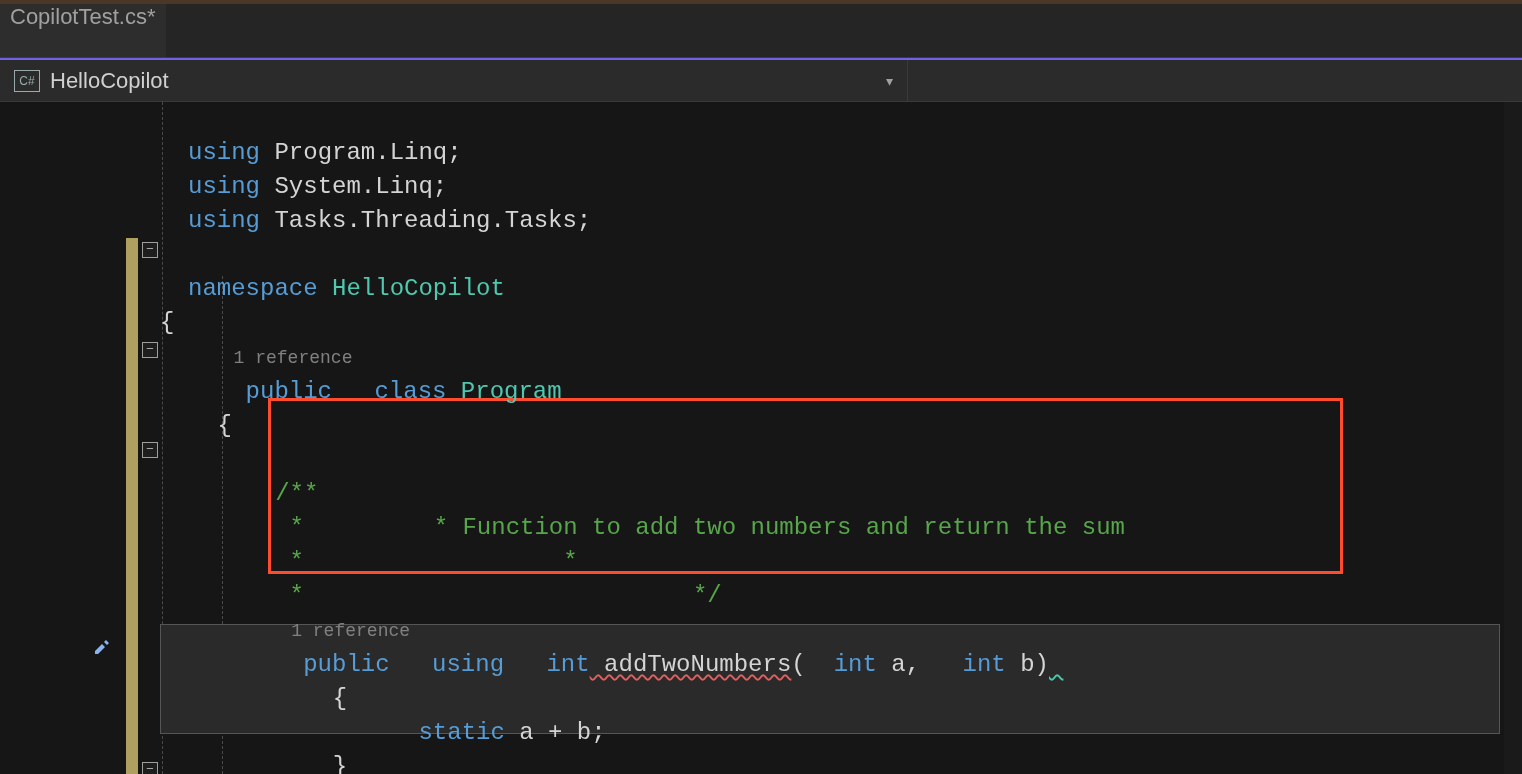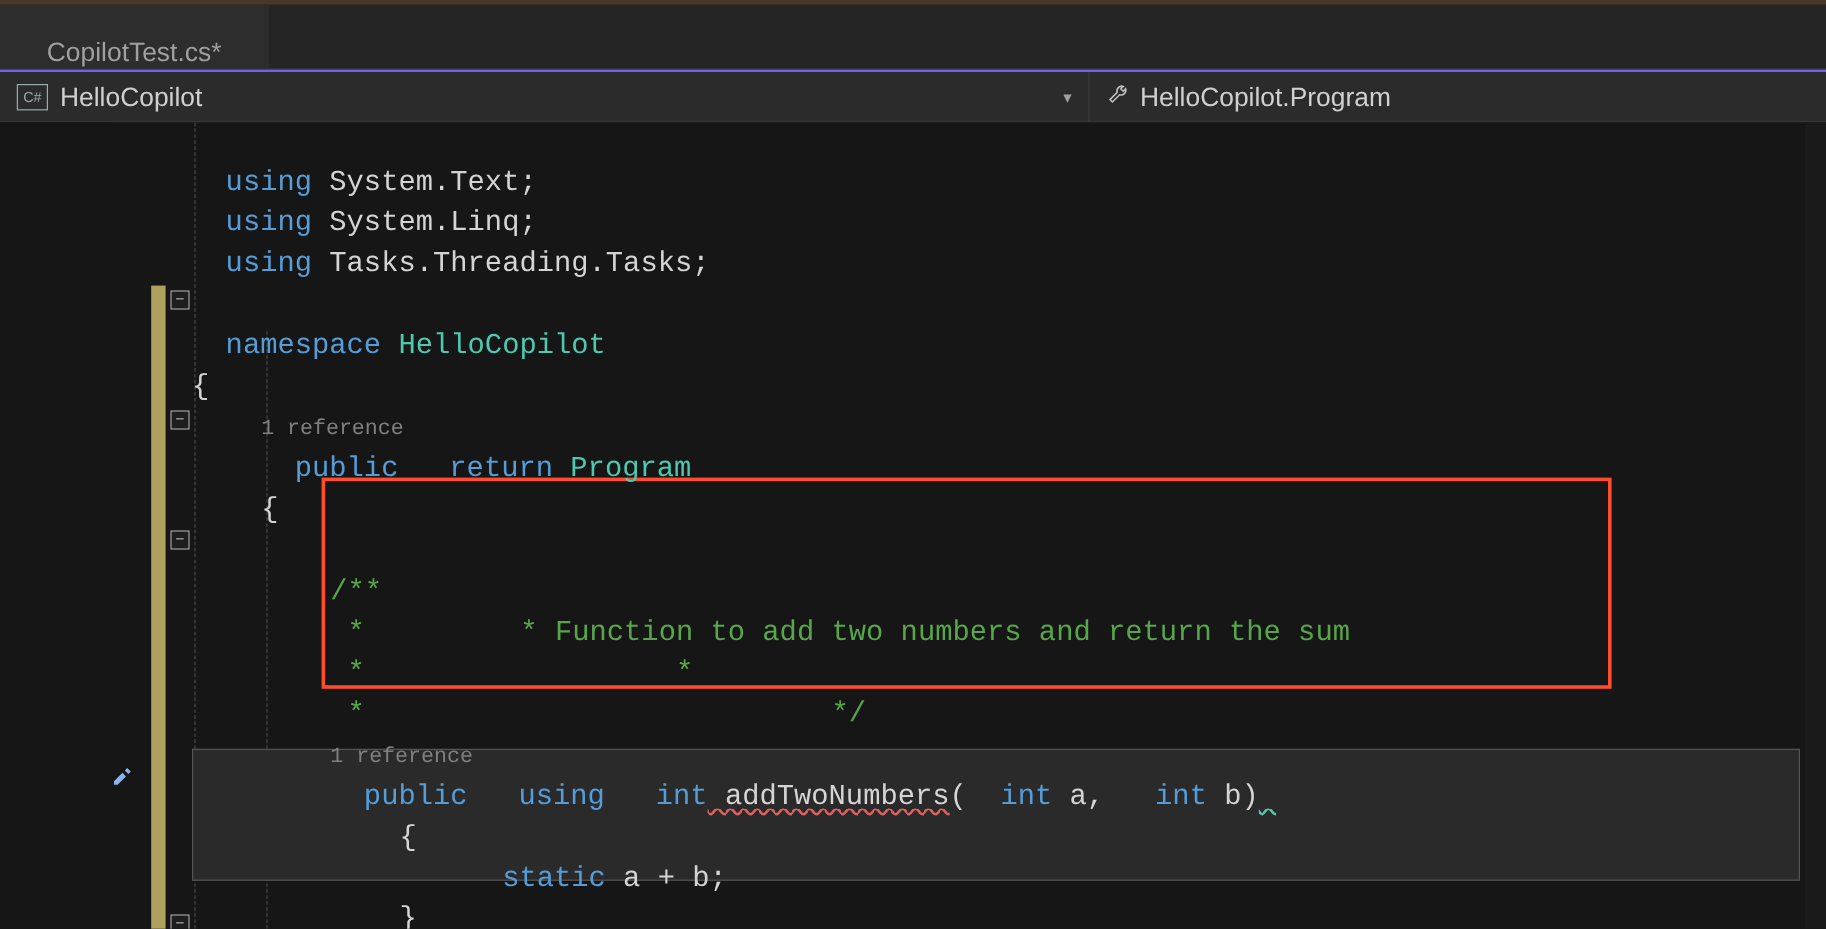--- a/index.html
+++ b/index.html
@@ -18,22 +18,22 @@
 }
 .tabs {
   display: flex;
   background: #252526;
   height: 54px;
   align-items: stretch;
   border-bottom: 1px solid #3a3a3a;
 }
 .tab {
   display: flex;
-  align-items: flex-end;
-  padding: 0 39px;
+  align-items: flex-start;
+  padding: 0 10px;
   font-size: 22px;
   color: #c8c8c8;
   cursor: pointer;
   position: relative;
   font-family: "Segoe UI", Arial, sans-serif;
 }
 .tab.inactive {
   background: #2d2d2d;
   color: #a0a0a0;
 }
@@ -116,21 +116,21 @@
   top: 0;
   font-size: 24px;
   line-height: 34px;
   white-space: pre;
   font-family: Consolas, 'Courier New', monospace;
 }
 .kw { color: #569cd6; margin-left: 28px; }
 .type { color: #4ec9b0; }
 .txt { color: #d4d4d4; }
 .comment { color: #57a64a; }
-.codelens { color: #808080; font-size: 18px; }
+.codelens { color: #808080; font-size: 18px; margin-left: 16px; }
 .fold {
   position: absolute;
   width: 16px;
   height: 16px;
   border: 1px solid #9e9e9e;
   background: #1e1e1e;
   left: 142px;
   font-size: 13px;
   line-height: 13px;
   text-align: center;
@@ -188,28 +188,20 @@
     <span>CopilotTest.cs*</span>
   </div>
 </div>
 
 <div class="nav-bar">
   <div class="nav-part left">
     <span class="fileicon">C#</span>
     <span>HelloCopilot</span>
     <span class="dd">▾</span>
   </div>
-  <div class="nav-part">
-    <span class="wrench">
-      <svg width="20" height="20" viewBox="0 0 20 20">
-          <path d="M14 4l-2 2 2 2 2-2a4 4 0 01-5 5l-6 6-2-2 6-6a4 4 0 015-5z" fill="none" stroke="#c0c0c0" stroke-width="1.3"></path>
-        </svg>
-    </span>
-    <span>HelloCopilot.Program</span>
-  </div>
 </div>
 
 <div class="editor-area">
   <div class="gutter"></div>
   <span class="screwdriver-icon" style="top:532px">
     <svg width="22" height="22" viewBox="0 0 22 22">
         <path d="M5 17l7-7 3 3-7 7H5v-3zm9-9l2-2 3 3-2 2-3-3z" fill="#8ab4f0"></path>
       </svg>
   </span>
 
@@ -221,28 +213,28 @@
   <div class="fold" style="top:660px">−</div>
 
   <div class="vline" style="left:162px; top:0px; height:672px;"></div>
   <div class="vline" style="left:222px; top:174px; height:498px;"></div>
 
   <div class="selection-line" style="left:160px; top:522px; width:1340px; height:110px;"></div>
 
   <div class="highlight-box" style="left:268px; top:296px; width:1075px; height:176px;"></div>
 
   <div class="code">
-<span class="kw">using</span><span class="txt"> System.Text;</span>
+<span class="kw">using</span><span class="txt"> Program.Linq;</span>
 <span class="kw">using</span><span class="txt"> System.Linq;</span>
 <span class="kw">using</span><span class="txt"> Tasks.Threading.Tasks;</span>
 
 <span class="kw">namespace</span><span class="type"> HelloCopilot</span>
 <span class="txt">{</span>
     <span class="codelens">1 reference</span>
-    <span class="kw">public</span><span class="kw"> return</span><span class="type"> Program</span>
+    <span class="kw">public</span><span class="kw"> class</span><span class="type"> Program</span>
 <span class="txt">    {</span>
 
 <span class="comment">        /**</span>
 <span class="comment">         *         * Function to add two numbers and return the sum</span>
 <span class="comment">         *                  *</span>
 <span class="comment">         *                           */</span>
         <span class="codelens">1 reference</span>
         <span class="kw">public</span><span class="kw"> using</span><span class="kw"> int</span><span class="txt squiggle"> addTwoNumbers</span><span class="txt">(</span><span class="kw">int</span><span class="txt"> a</span><span class="txt">,</span><span class="kw"> int</span><span class="txt"> b</span><span class="txt">)</span><span class="squiggle-teal"> </span>
 <span class="txt">            {</span>
                 <span class="kw">static</span><span class="txt"> a + b;</span>

